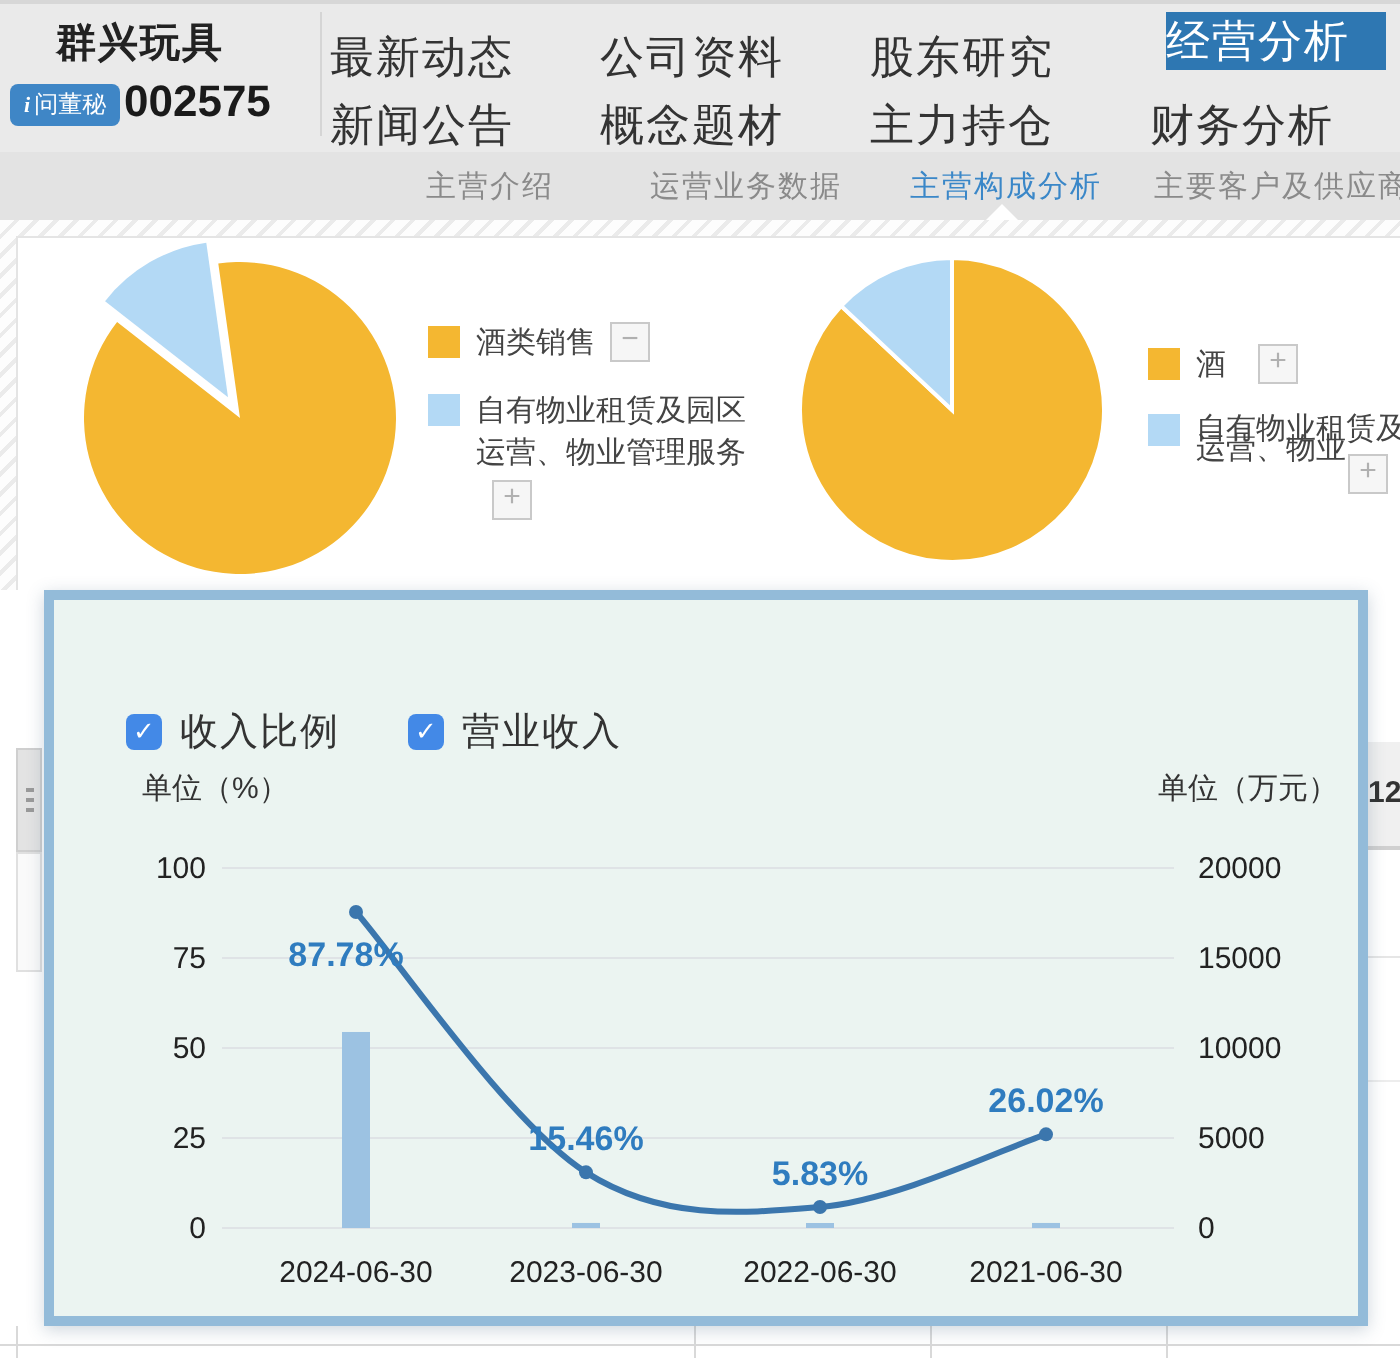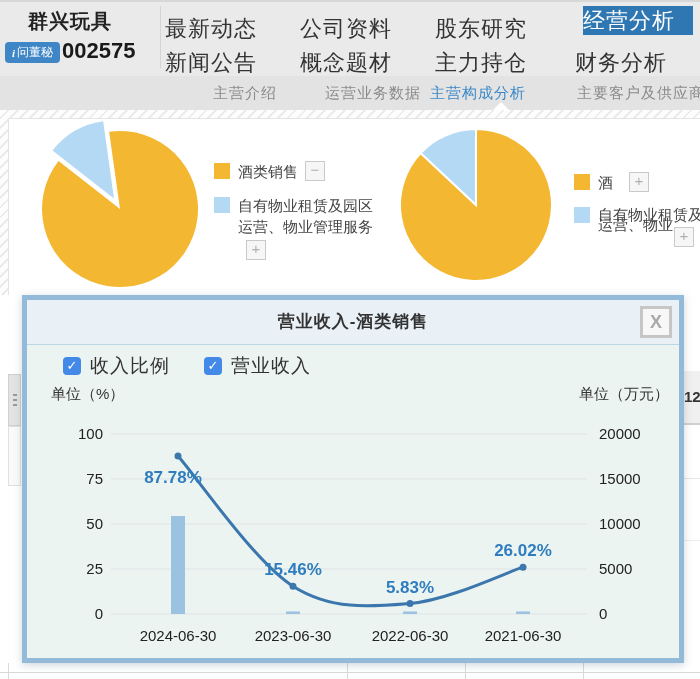--- a/index.html
+++ b/index.html
@@ -14,21 +14,21 @@
              color:#fff;font-size:12px;display:flex;align-items:center;gap:2px;}
   .ask-badge .i-icon{font-style:italic;font-family:"Liberation Serif",serif;font-weight:bold;font-size:11px;}
   .hdr-divider{left:160px;top:6px;width:1px;height:62px;background:#d5d5d5;}
   .nav-item{width:130px;text-align:left;font-size:22px;color:#333;cursor:pointer;letter-spacing:1px;}
   .r1{top:14px;} .r2{top:48px;}
   .c1{left:165px;} .c2{left:300px;} .c3{left:435px;} .c4{left:575px;}
   .nav-item.active{background:#2e77b2;color:#fff;top:6px;left:583px;width:110px;height:29px;line-height:29px;}
   
   .subnav{left:0;top:76px;width:700px;height:34px;background:#e3e3e3;border-bottom:1px solid #d0d0d0;}
   .subnav-item{top:84px;font-size:15px;color:#8a8a8a;cursor:pointer;white-space:nowrap;letter-spacing:1px;}
-  .sn1{left:213px;} .sn2{left:325px;} .sn3{left:430px;} .sn4{left:577px;}
+  .sn1{left:213px;} .sn2{left:325px;} .sn3{left:455px;} .sn4{left:577px;}
   .subnav-item.active{color:#3a87c8;}
   .subnav-caret{left:493px;top:102px;width:0;height:0;border-left:8px solid transparent;
                 border-right:8px solid transparent;border-bottom:8px solid #fff;}
   
   .hatch{left:0;top:110px;width:700px;height:569px;
          background:repeating-linear-gradient(135deg,#fdfdfd 0 5px,#ebebeb 5px 7px);}
   .white-under{left:0;top:295px;width:700px;height:384px;background:#fff;}
   .panel{background:#fff;border:1px solid #e4e4e4;}
   .panel-left{left:8px;top:118px;width:369px;height:177px;border-right:1px solid #dcdcdc;}
   .panel-right{left:378px;top:118px;width:322px;height:177px;border-left:none;}
@@ -60,21 +60,21 @@
                font-size:17px;font-weight:bold;color:#333;letter-spacing:1px;}
   .modal-close{position:absolute;right:7px;top:6px;width:26px;height:26px;border:3px solid #c6c6c6;
                background:#f7f7f7;color:#a9a9a9;font-size:18px;font-weight:bold;text-align:center;
                line-height:26px;cursor:pointer;}
   .modal-body{position:absolute;left:0;top:45px;width:652px;height:313px;}
   .cb-row{position:absolute;left:36px;top:8px;display:flex;align-items:center;gap:34px;}
   .cb-item{display:flex;align-items:center;gap:9px;cursor:pointer;}
   .checkbox{width:18px;height:18px;background:#4389e7;border-radius:4px;color:#fff;font-size:13px;
             line-height:18px;text-align:center;}
   .cb-label{font-size:19px;color:#333;letter-spacing:1px;}
-  .unit{position:absolute;top:40px;font-size:15px;color:#333;}
+  .unit{position:absolute;top:40px;font-size:15px;color:#333;margin-left:20px;}
   .unit-left{left:24px;} .unit-right{right:10px;}
   #combo-chart{position:absolute;left:0;top:58px;}
   #combo-chart .ax{font-size:15px;fill:#222;}
   #combo-chart .dlabel{font-size:17px;font-weight:bold;fill:#2f7cbf;}
 </style>
 </head>
 <body>
 
 <div class="abs header"></div>
 <div class="abs company-name">群兴玩具</div>
@@ -138,24 +138,20 @@
 <div class="abs tbl-hdr-frag">12</div>
 <div class="abs tbl-line-r1"></div>
 <div class="abs tbl-line-r2"></div>
 <div class="abs bot-hline"></div>
 <div class="abs bot-vline bv1"></div>
 <div class="abs bot-vline bv2"></div>
 <div class="abs bot-vline bv3"></div>
 <div class="abs bot-vline bv4"></div>
 
 <div class="abs modal">
-  <div class="modal-titlebar">
-    <div class="modal-title">营业收入-酒类销售</div>
-    <div class="modal-close">X</div>
-  </div>
   <div class="modal-body">
     <div class="cb-row">
       <div class="cb-item">
         <span class="checkbox">✓</span>
         <span class="cb-label">收入比例</span>
       </div>
       <div class="cb-item">
         <span class="checkbox">✓</span>
         <span class="cb-label">营业收入</span>
       </div>

